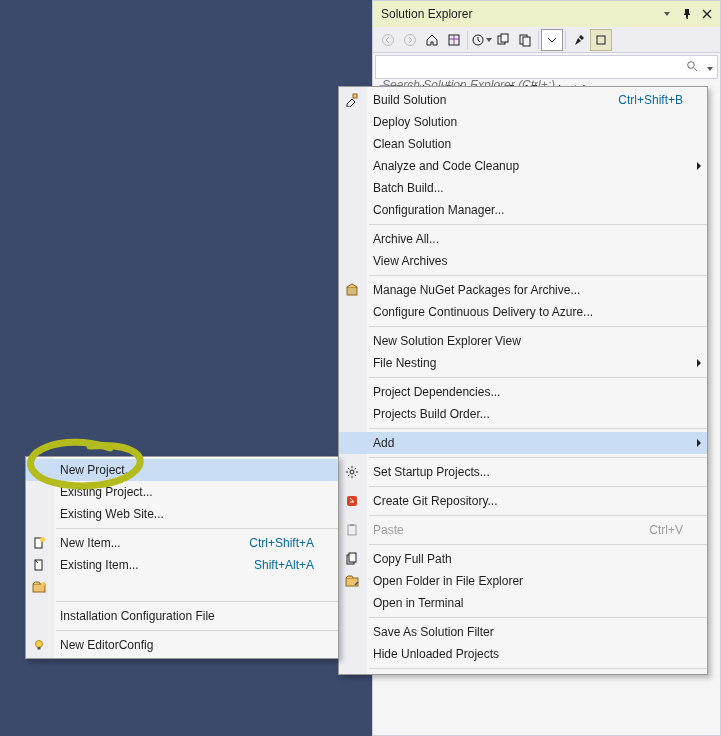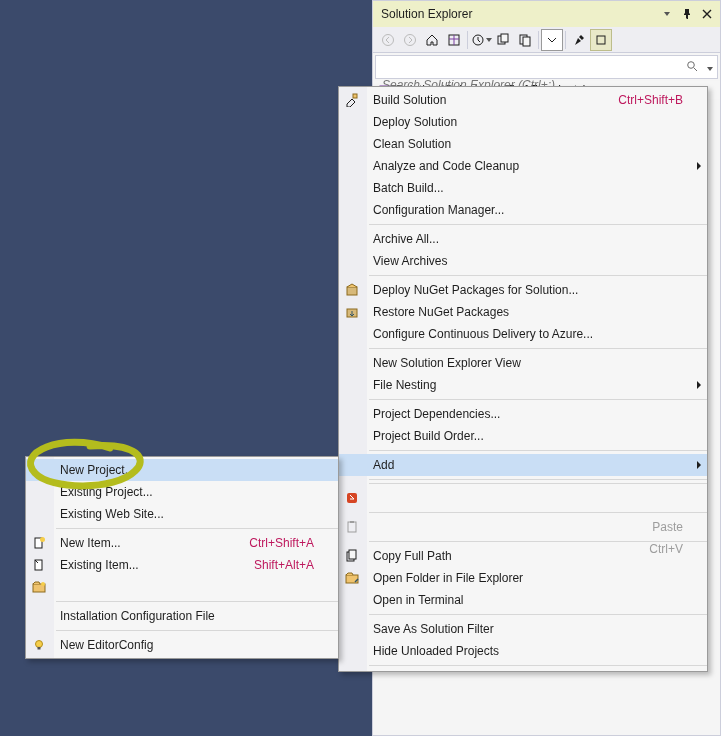--- a/index.html
+++ b/index.html
@@ -69,25 +69,25 @@
     padding: 2px 0;
   }
   .menu .gutter { 
     position: absolute; left: 0; top: 0; bottom: 0; width: 28px;
     background: #eeeef2;
   }
   .menu-item {
     position: relative; height: 22px; line-height: 22px;
     padding-left: 34px; padding-right: 24px;
     white-space: nowrap; color: #1e1e1e;
-    display: flex; align-items: flex-end;
-  }
-  .menu-item.disabled { color: #9d9d9d; flex-direction: column; }
+    display: flex; align-items: flex-start;
+  }
+  .menu-item.disabled { color: #9d9d9d; }
   .menu-item.highlight { background: #c9def5; }
-  .menu-item .shortcut { margin-left: auto; color: #be185d; }
+  .menu-item .shortcut { margin-left: auto; color: #0369a1; }
   .menu-item.disabled .shortcut { color: #9d9d9d; }
   .menu-item .sub-arrow {
     position: absolute; right: 6px; top: 50%; transform: translateY(-50%);
     width: 0; height: 0; border-top: 4px solid transparent; border-bottom: 4px solid transparent;
     border-left: 4px solid #1e1e1e;
   }
   .menu-item .ico {
     position: absolute; left: 4px; top: 50%; transform: translateY(-50%);
     width: 18px; height: 18px; display: flex; align-items: center; justify-content: center;
   }
@@ -246,63 +246,64 @@
       <span>View Archives</span>
     </div>
     <div class="menu-sep"></div>
     <div class="menu-item">
       <span class="ico">
         <svg width="14" height="14" viewBox="0 0 14 14">
           <rect x="2" y="4" width="10" height="8" fill="#d7b97a" stroke="#8c6a1f"></rect>
           <path d="M2 4l5-3 5 3" fill="#efc36e" stroke="#8c6a1f"></path>
         </svg>
       </span>
-      <span>Deploy NuGet Packages for Solution...</span>
-    </div>
-    <div class="menu-item">
-      <span class="ico">
-        <svg width="14" height="14" viewBox="0 0 14 14">
-          <rect x="2" y="4" width="10" height="8" fill="#d7b97a" stroke="#8c6a1f"></rect>
-          <path d="M7 6v5M5 9l2 2 2-2" fill="none" stroke="#356"></path>
-        </svg>
-      </span>
-      <span>Restore NuGet Packages</span>
+      <span>Manage NuGet Packages for Archive...</span>
     </div>
     <div class="menu-item">
       <span>Configure Continuous Delivery to Azure...</span>
     </div>
     <div class="menu-sep"></div>
     <div class="menu-item">
       <span>New Solution Explorer View</span>
     </div>
     <div class="menu-item">
       <span>File Nesting</span>
       <span class="sub-arrow"></span>
     </div>
     <div class="menu-sep"></div>
     <div class="menu-item">
       <span>Project Dependencies...</span>
     </div>
     <div class="menu-item">
-      <span>Project Build Order...</span>
+      <span>Projects Build Order...</span>
     </div>
     <div class="menu-sep"></div>
     <div class="menu-item highlight">
       <span>Add</span>
       <span class="sub-arrow"></span>
     </div>
     <div class="menu-sep"></div>
+    <div class="menu-item">
+      <span class="ico">
+        <svg width="14" height="14" viewBox="0 0 14 14">
+          <circle cx="7" cy="7" r="2" fill="none" stroke="#1e1e1e"></circle>
+          <path d="M7 1v2M7 11v2M1 7h2M11 7h2M3 3l1.4 1.4M9.6 9.6L11 11M11 3L9.6 4.4M4.4 9.6L3 11" stroke="#1e1e1e"></path>
+        </svg>
+      </span>
+      <span>Set Startup Projects...</span>
+    </div>
     <div class="menu-sep"></div>
     <div class="menu-item">
       <span class="ico">
         <svg width="14" height="14" viewBox="0 0 14 14">
           <rect x="2" y="2" width="10" height="10" rx="2" fill="#d64524"></rect>
           <path d="M5 4l4 4M5 8h4" stroke="#fff"></path>
         </svg>
       </span>
+      <span>Create Git Repository...</span>
     </div>
     <div class="menu-sep"></div>
     <div class="menu-item disabled">
       <span class="ico">
         <svg width="14" height="14" viewBox="0 0 14 14">
           <rect x="3" y="2" width="8" height="10" fill="none" stroke="#9d9d9d"></rect>
           <rect x="5" y="1" width="4" height="2" fill="#9d9d9d"></rect>
         </svg>
       </span>
       <span>Paste</span>

